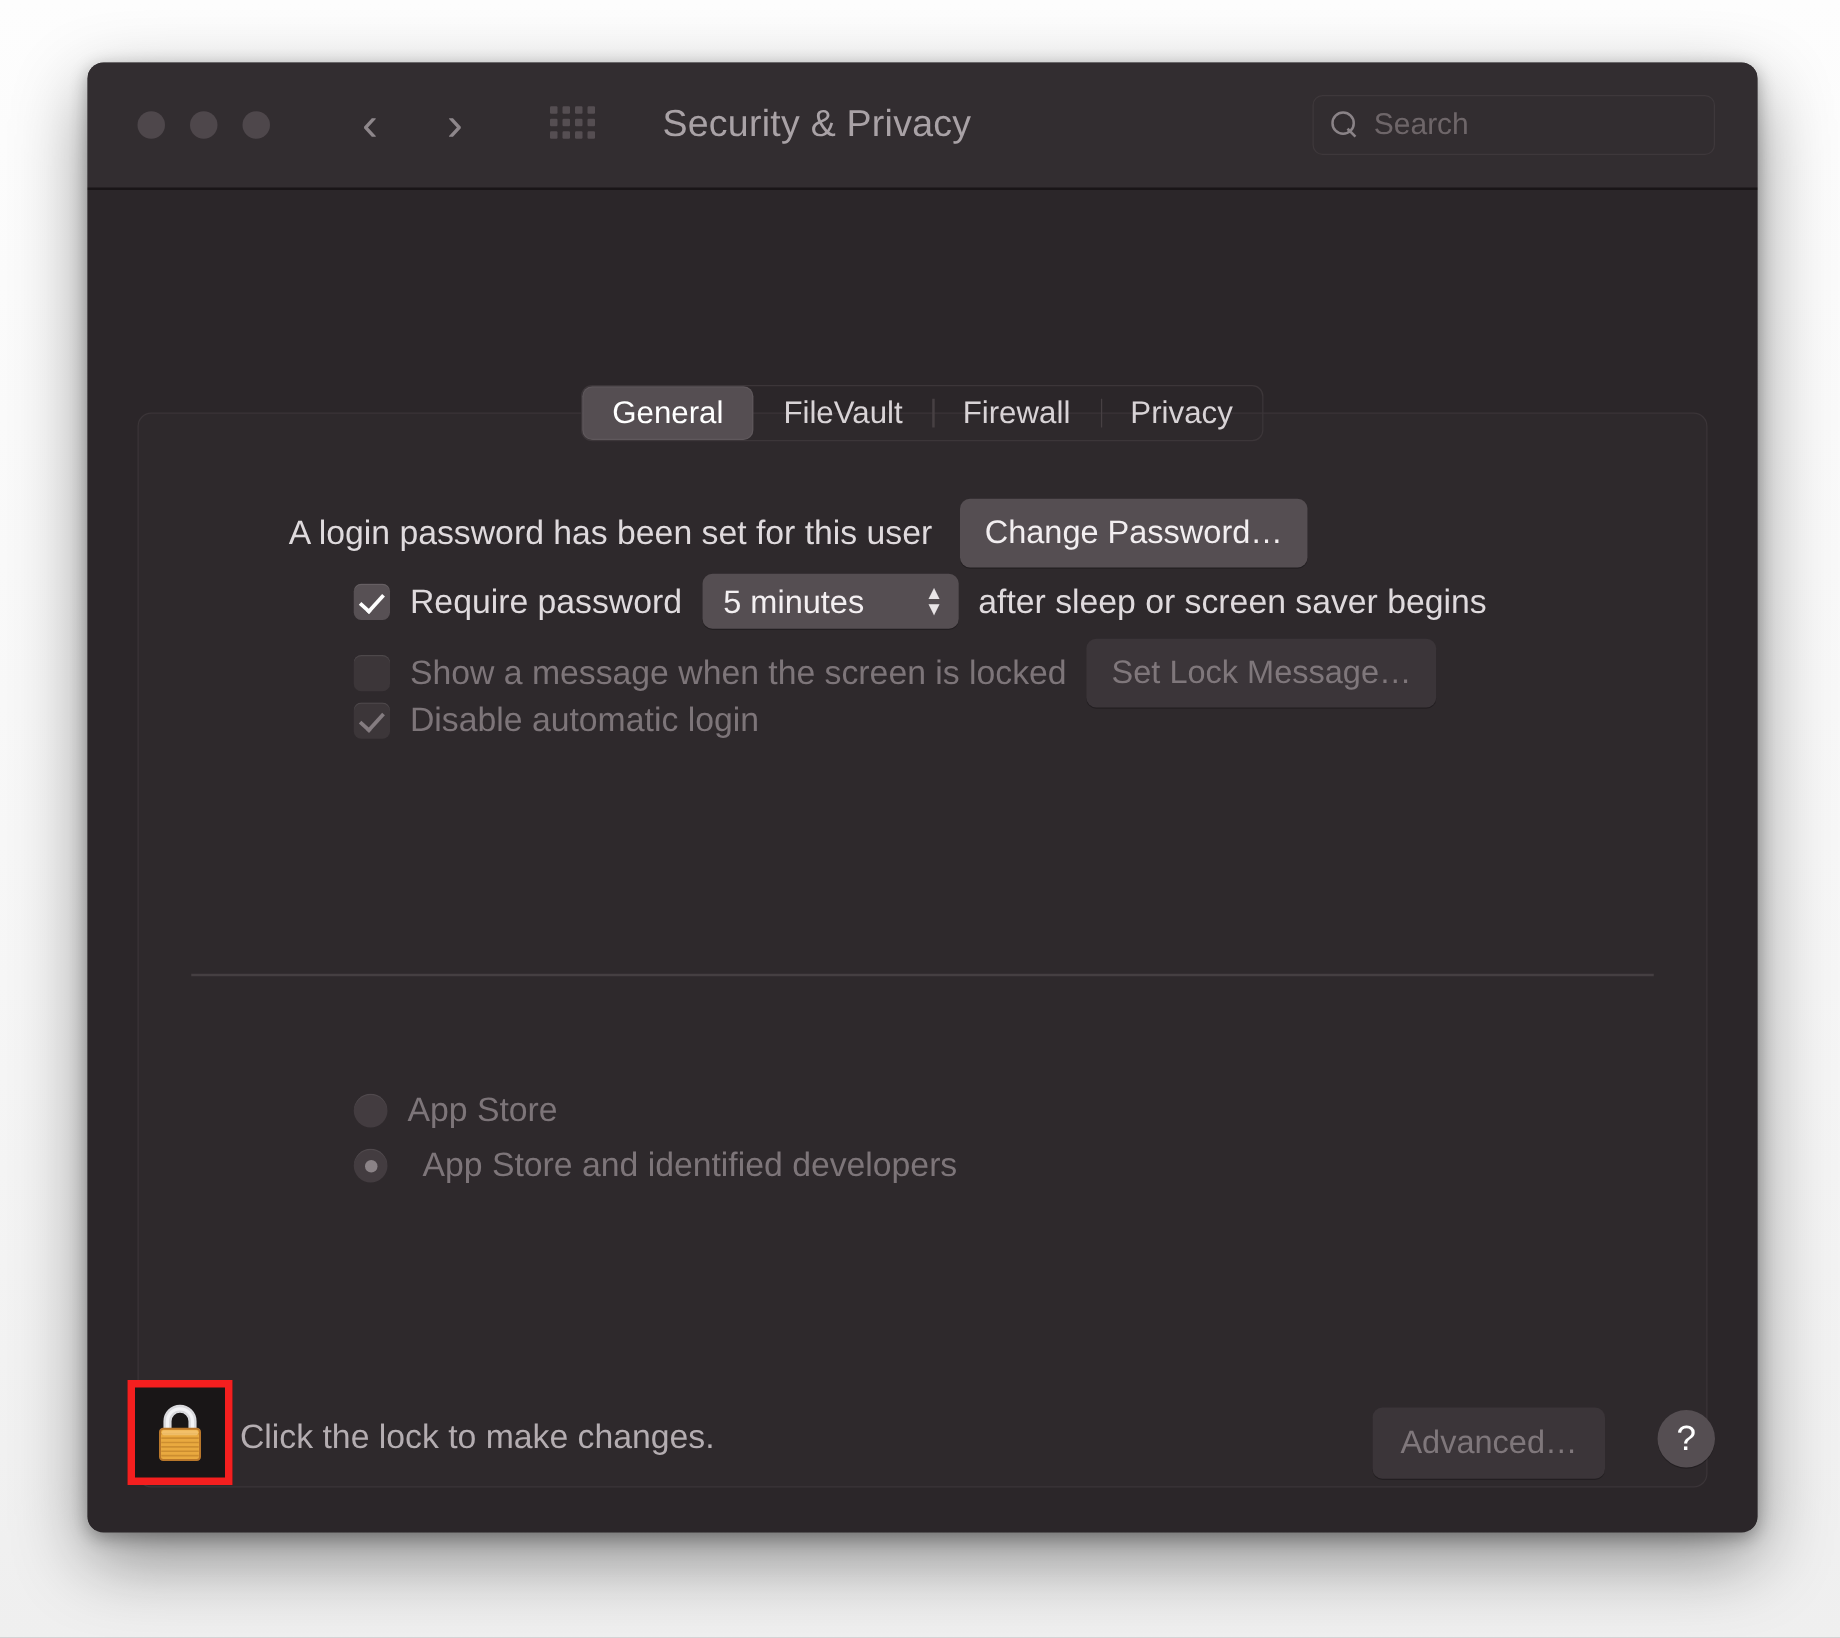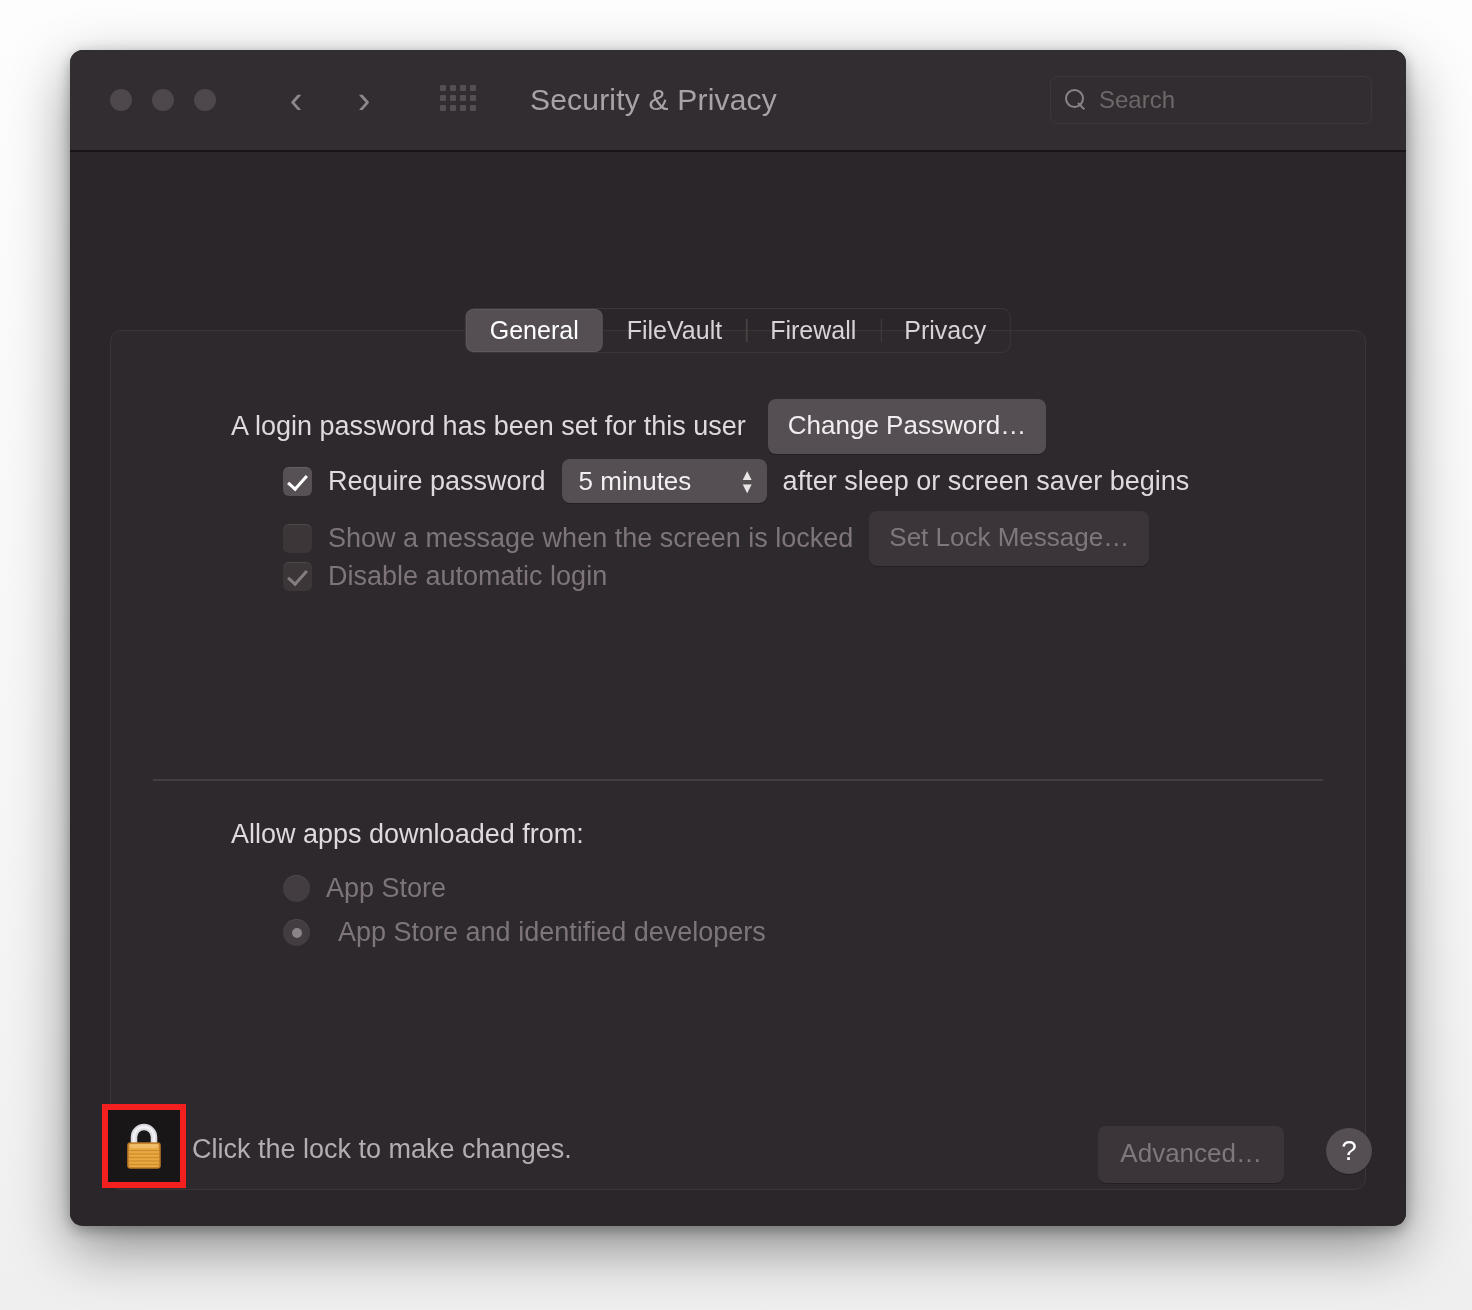--- a/index.html
+++ b/index.html
@@ -416,21 +416,20 @@
         </div>
 
         <div class="row" id="showmsg-row">
           <span class="cbox empty dim"></span>
           <span class="label-dim">Show a message when the screen is locked</span>
           <button class="btn dim">Set Lock Message…</button>
         </div>
 
         <div id="divider"></div>
 
-        <div id="allow-title">Allow apps downloaded from:</div>
 
         <div class="row" id="radio1-row">
           <span class="radio"></span>
           <span class="label-dim">App Store</span>
         </div>
 
         <div class="row" id="radio2-row">
           <span class="radio selected"></span>
           <span class="label-dim">App Store and identified developers</span>
         </div>

